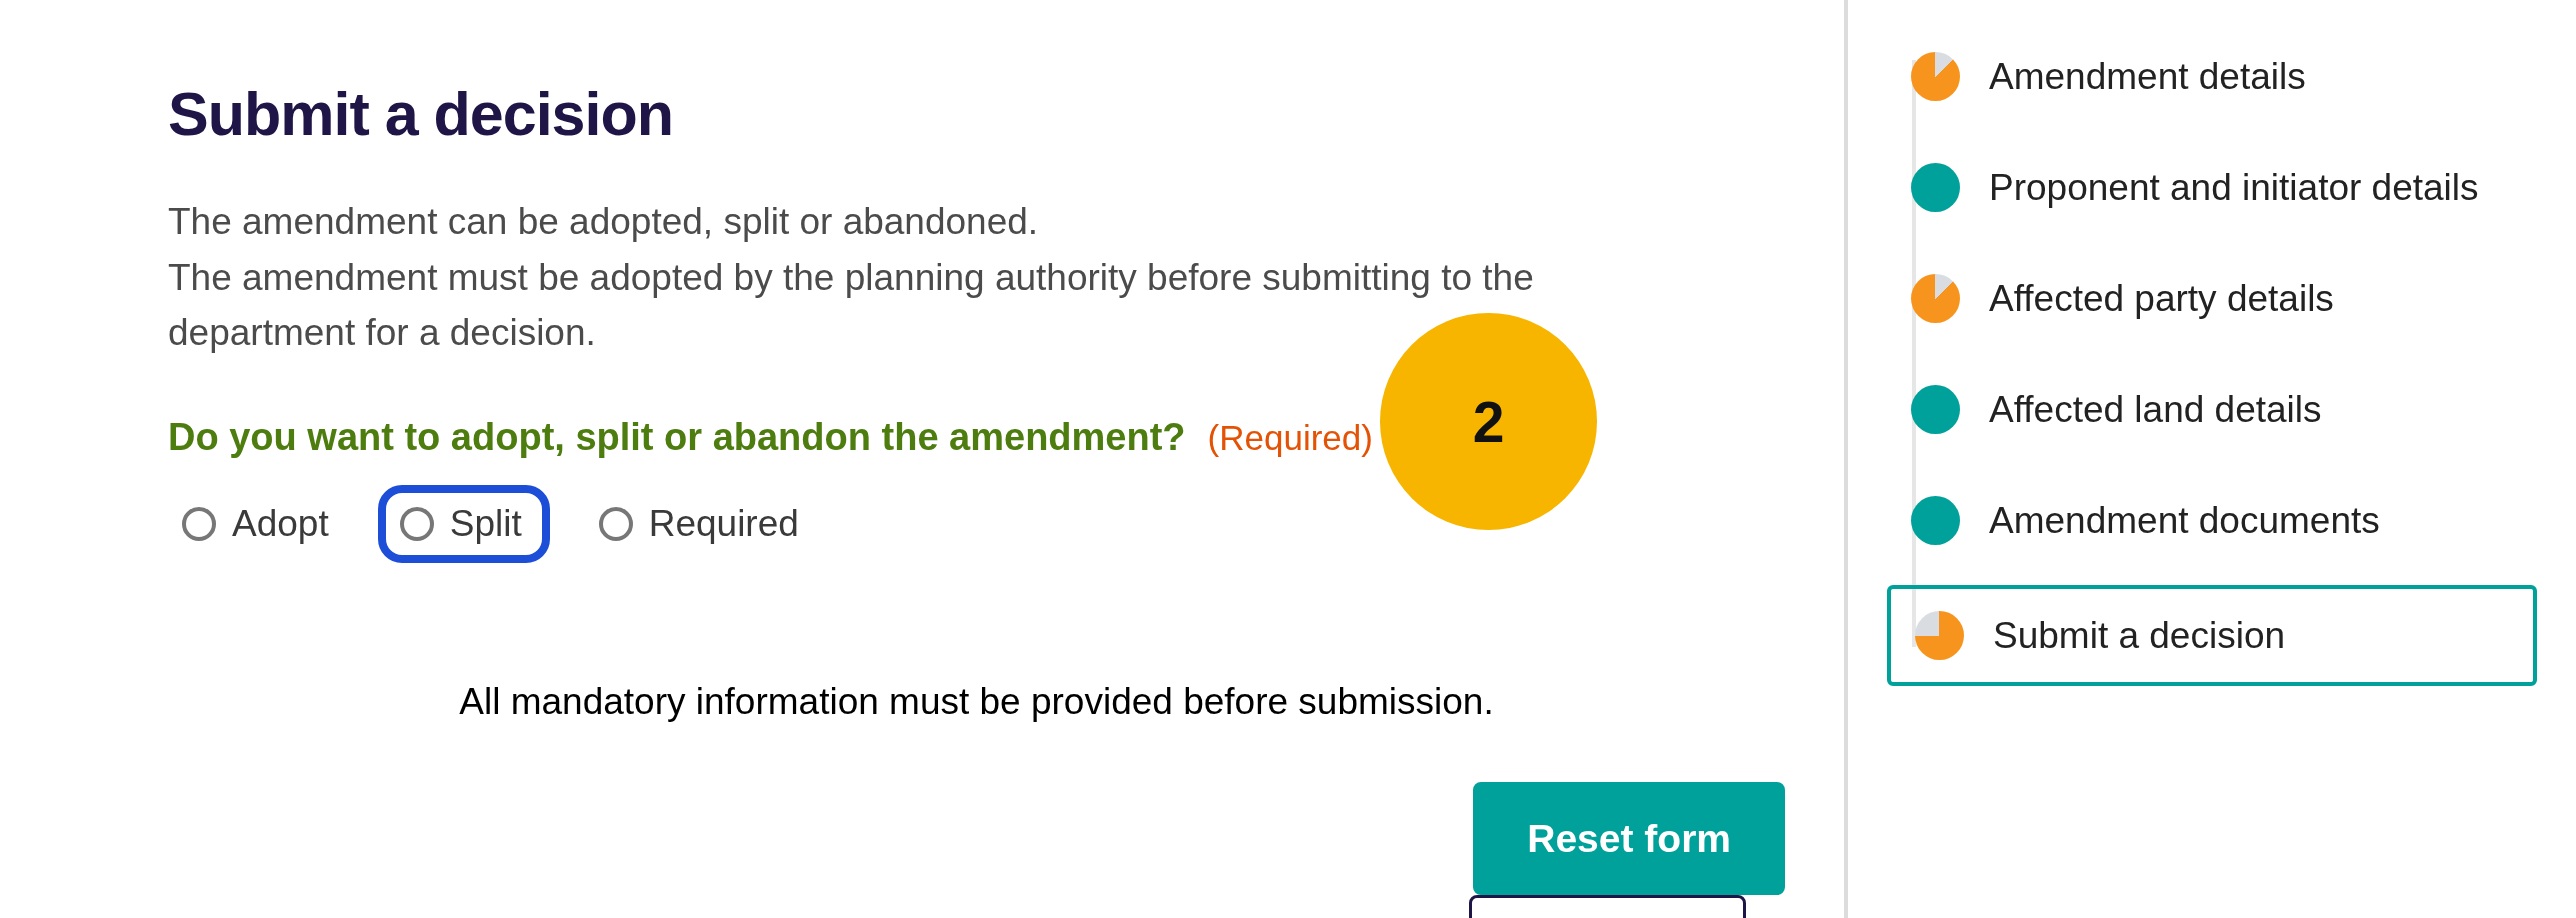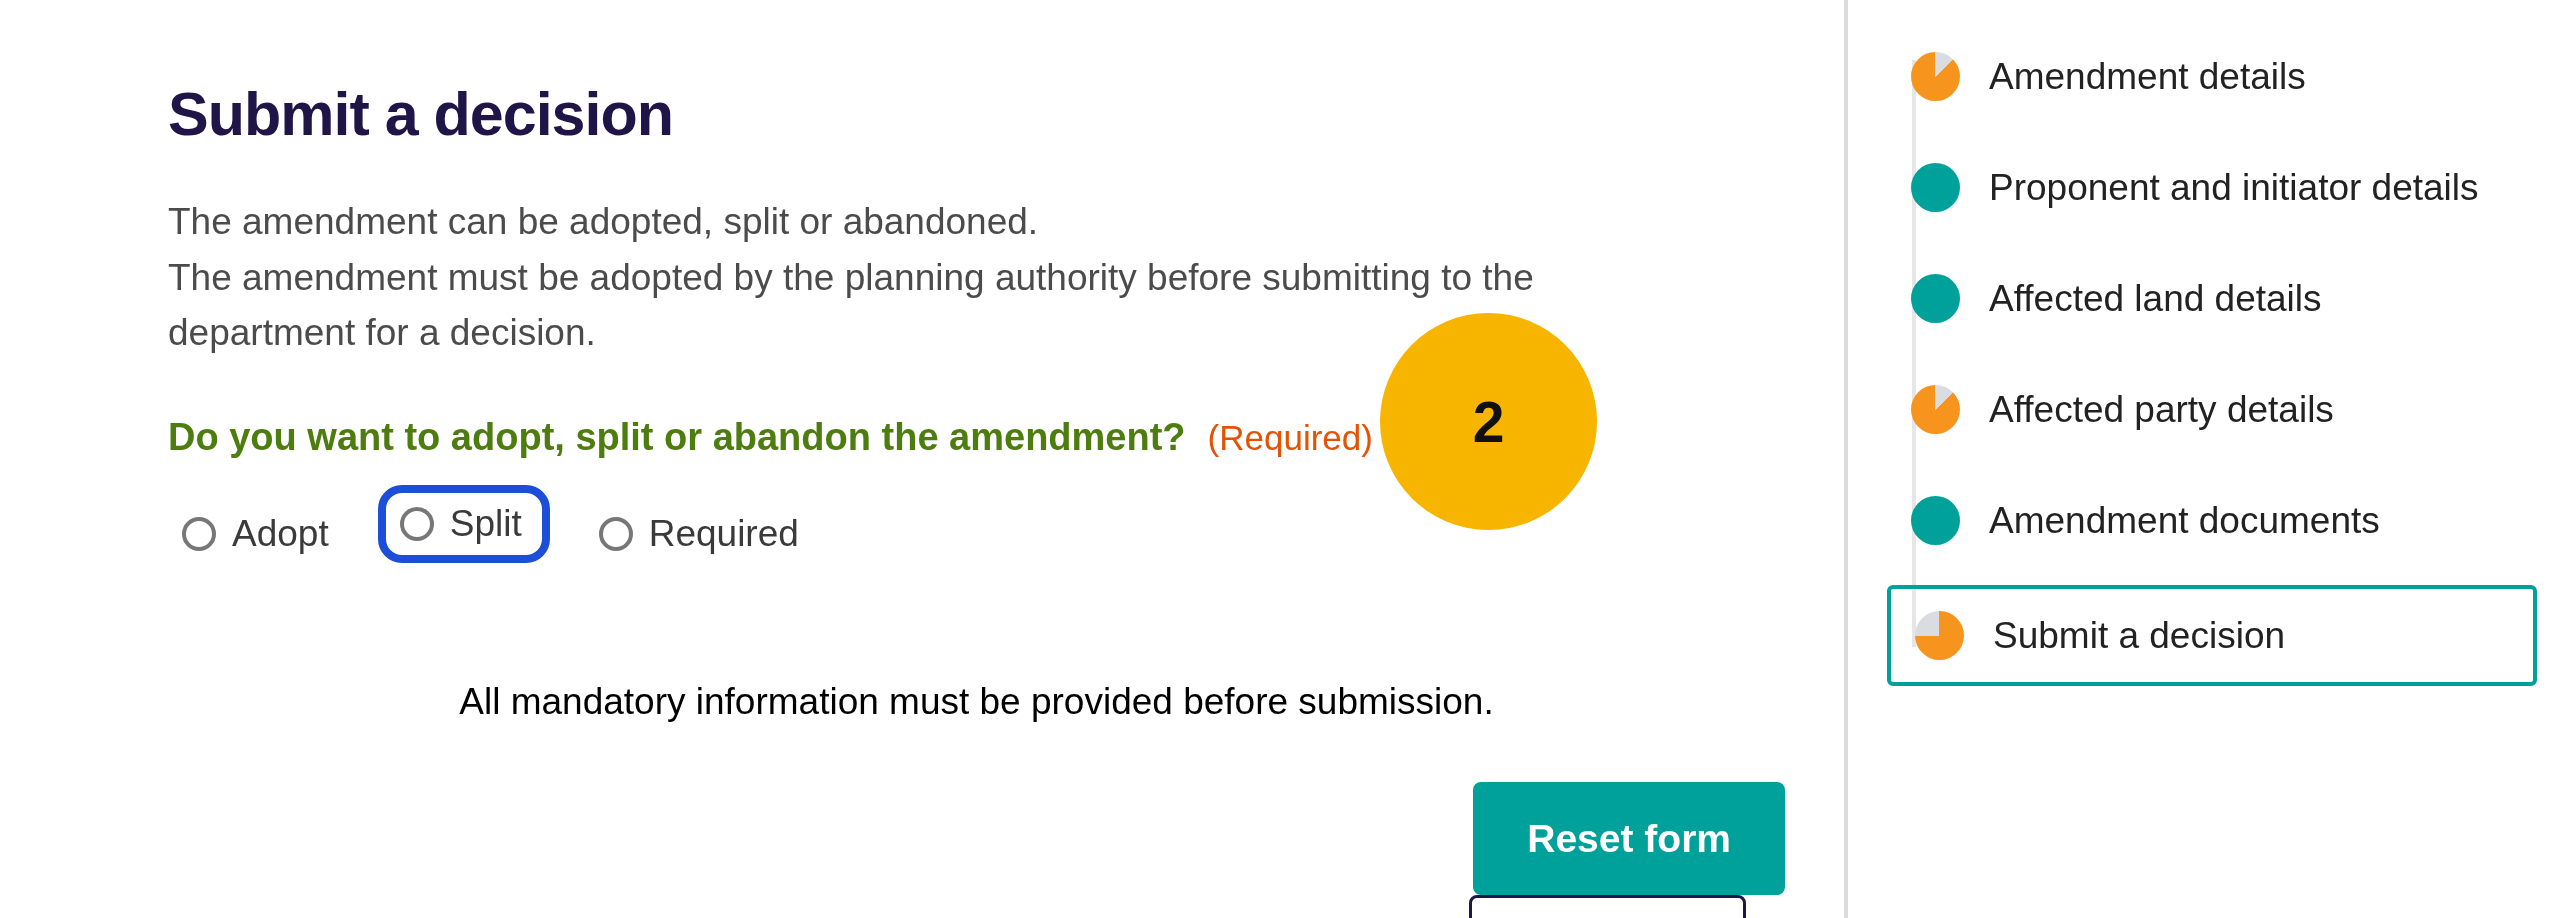--- a/index.html
+++ b/index.html
@@ -44,21 +44,21 @@
     font-size: 38px;
     font-weight: 700;
     color: #4d7c0f;
   }
   .req {
     font-size: 35px;
     color: #e35205;
   }
   .radios {
     display: flex;
-    align-items: flex-end;
+    align-items: center;
     gap: 35px;
     margin-bottom: 118px;
   }
   .radio-opt {
     display: flex;
     align-items: center;
     gap: 16px;
     font-size: 37px;
     color: #3a3a3a;
     cursor: pointer;
@@ -247,26 +247,26 @@
     <ul class="steps">
       <li class="step">
         <span class="dot pie-orange"></span>
         <span class="step-label">Amendment details</span>
       </li>
       <li class="step">
         <span class="dot full-teal"></span>
         <span class="step-label">Proponent and initiator details</span>
       </li>
       <li class="step">
+        <span class="dot pie-orange"></span>
+        <span class="step-label">Affected party details</span>
+      </li>
+      <li class="step">
         <span class="dot full-teal"></span>
         <span class="step-label">Affected land details</span>
-      </li>
-      <li class="step">
-        <span class="dot pie-orange"></span>
-        <span class="step-label">Affected party details</span>
       </li>
       <li class="step">
         <span class="dot full-teal"></span>
         <span class="step-label">Amendment documents</span>
       </li>
       <li class="step active">
         <span class="dot pie-orange-quarter"></span>
         <span class="step-label">Submit a decision</span>
       </li>
     </ul>

